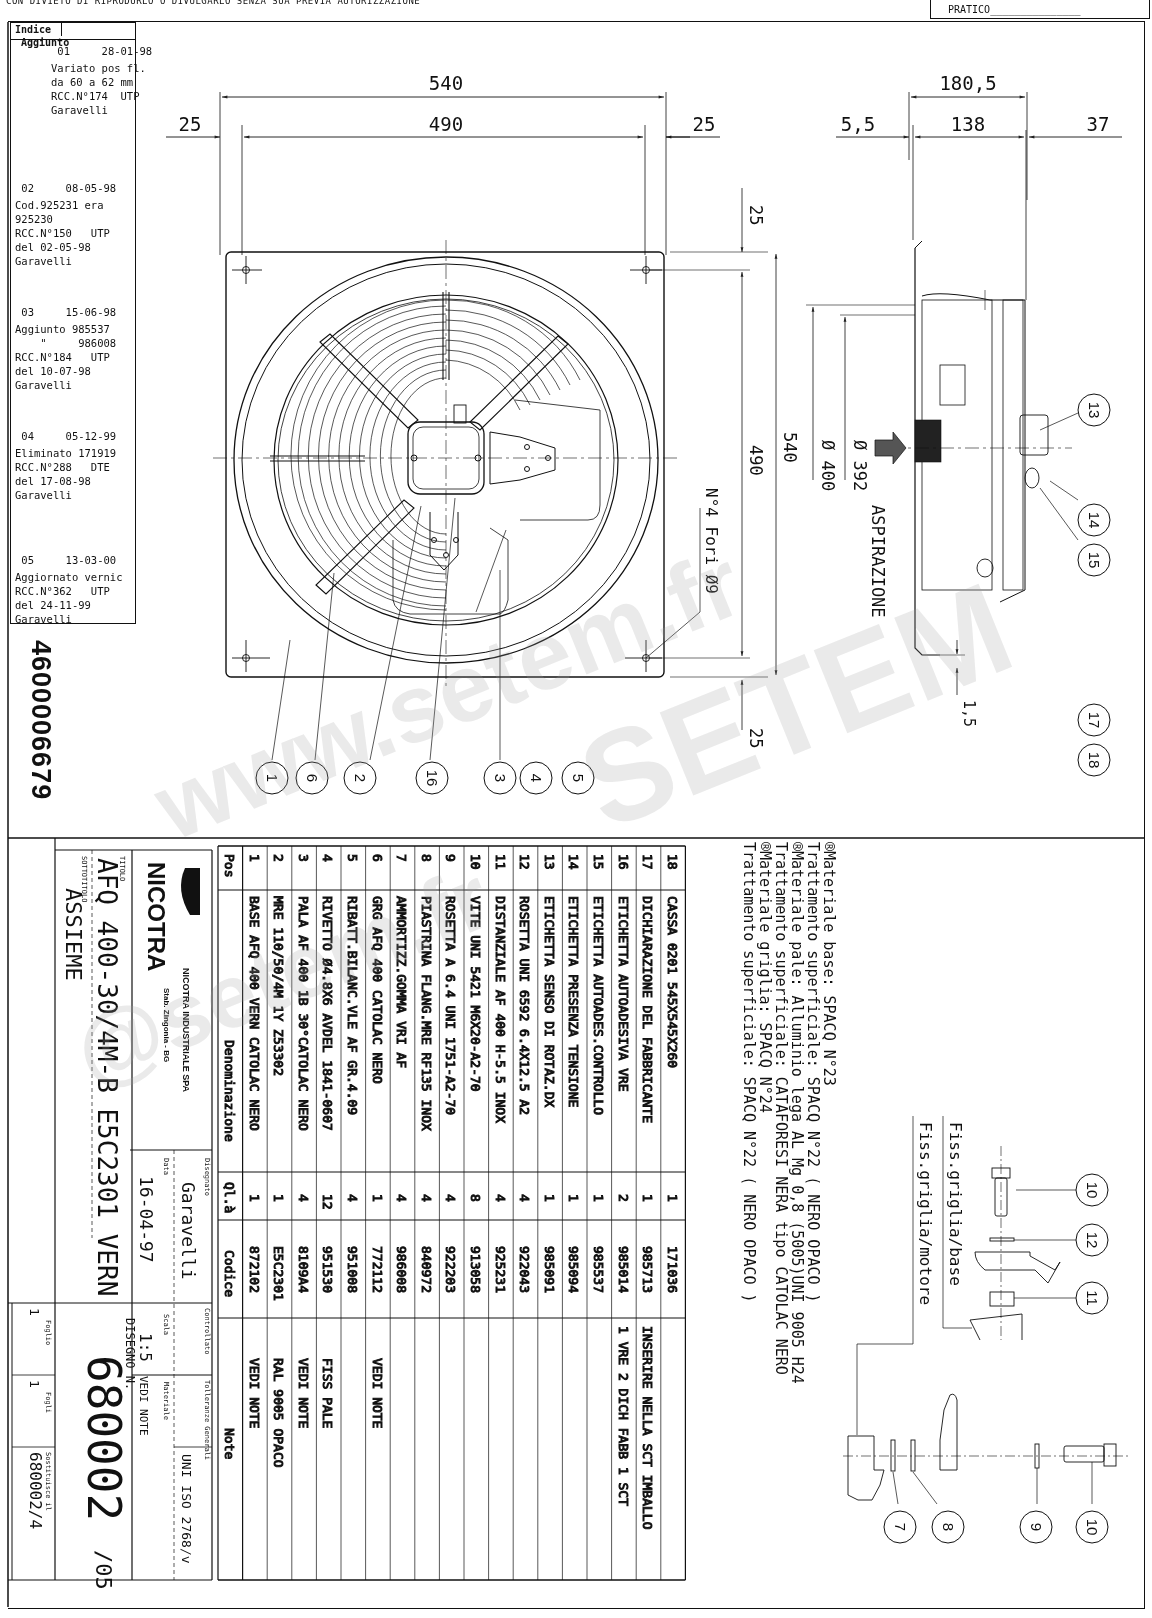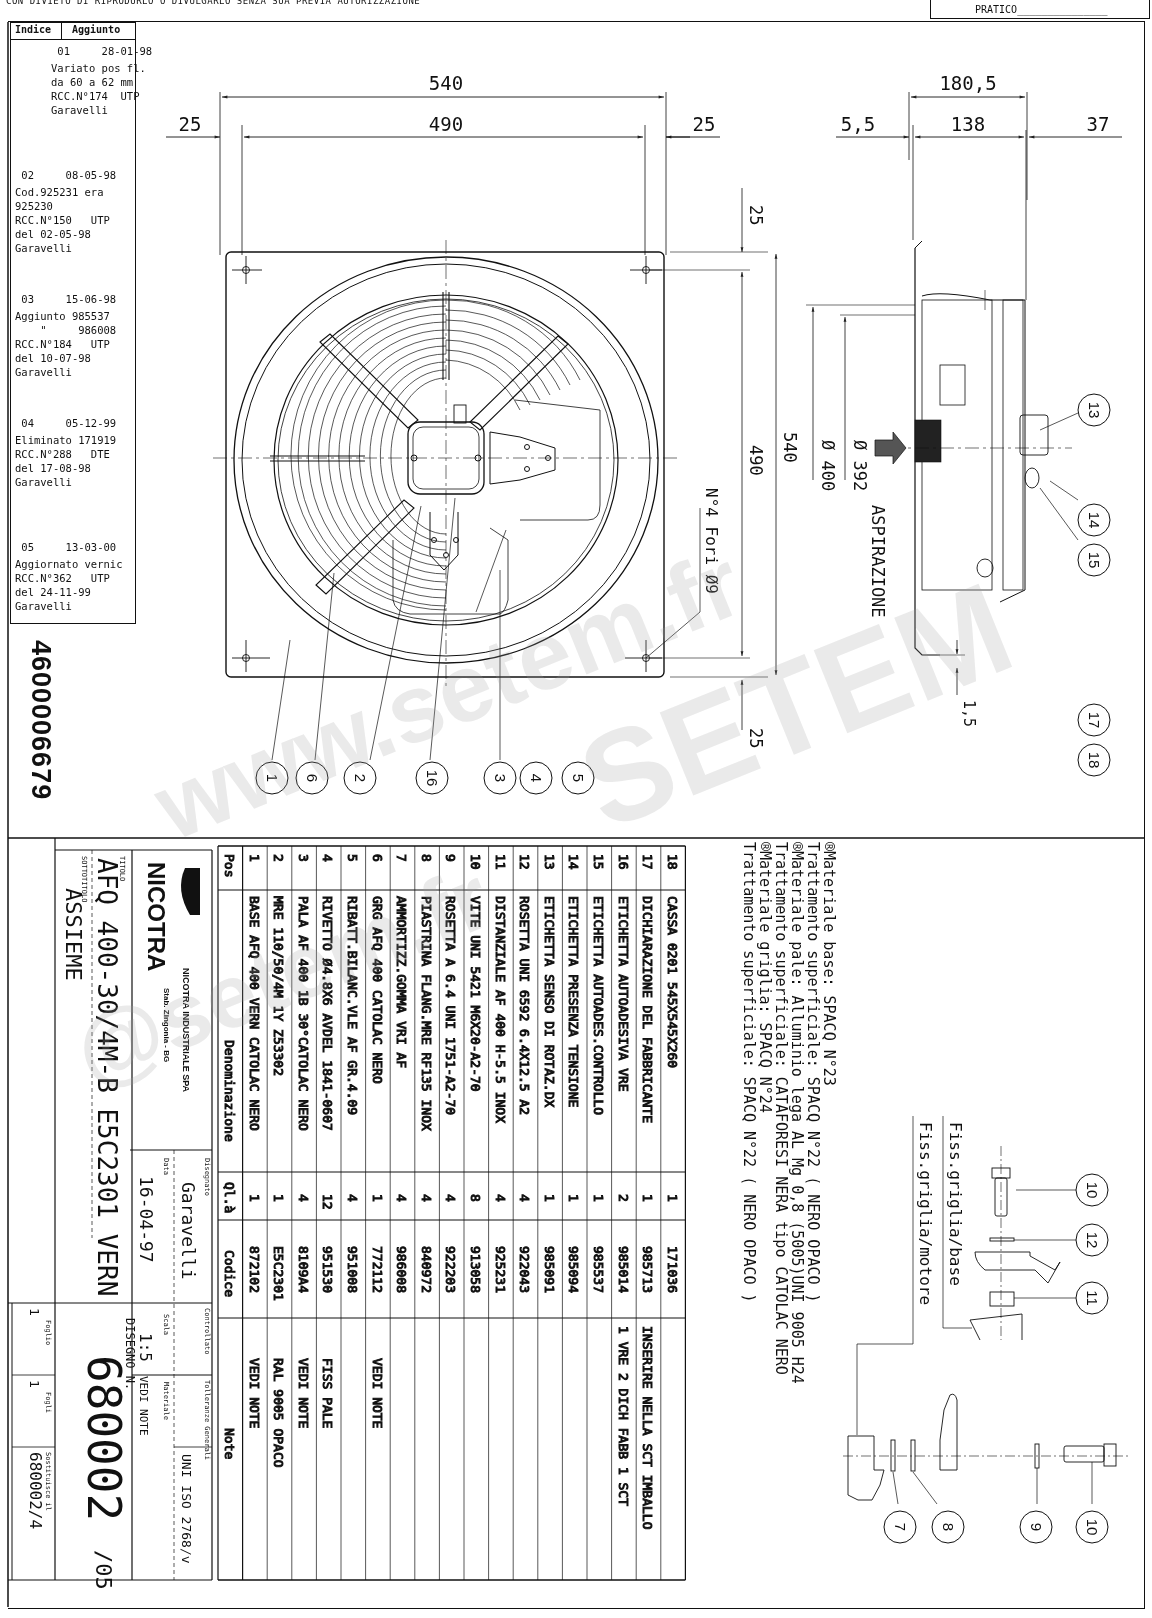--- a/index.html
+++ b/index.html
@@ -1,23 +1,23 @@
 <!DOCTYPE html>
 <html><head>
 <meta charset="utf-8">
 <style>
   html,body{margin:0;padding:0;background:#fff;}
   body{width:1152px;height:1618px;position:relative;overflow:hidden;font-family:"DejaVu Sans Mono","Liberation Mono",monospace;color:#111;}
   .abs{position:absolute;}
   .t{font-family:"DejaVu Sans Mono","Liberation Mono",monospace;fill:#111;}
   .ts{font-family:"Liberation Sans","DejaVu Sans",sans-serif;fill:#111;}
   .topnote{left:6px;top:-4px;font-size:9px;letter-spacing:0.5px;font-family:"DejaVu Sans Mono",monospace;}
-  .pratico{left:975px;top:4px;font-size:10px;font-family:"DejaVu Sans Mono",monospace;}
+  .pratico{left:948px;top:4px;font-size:10px;font-family:"DejaVu Sans Mono",monospace;}
   .revbox{left:10px;top:22px;width:124px;height:600px;border:1px solid #111;border-top:1.5px solid #111;}
-  .revhead{display:flex;border-bottom:1px solid #111;height:16px;font-size:10px;font-weight:bold;}
+  .revhead{display:flex;border-bottom:1px solid #111;height:16px;font-size:10px;font-weight:bold;flex-direction:column;}
   .revhead div{padding:1px 4px;}
   .revhead .c1{width:42px;border-right:1px solid #111;}
   .rev{font-size:10.5px;line-height:14px;padding:4px 4px 0 4px;white-space:pre;}
   .rev .hd{margin-bottom:3px;}
   .wm{position:absolute;font-family:"Liberation Sans",sans-serif;font-weight:bold;color:rgba(160,160,160,0.22);pointer-events:none;transform-origin:left top;white-space:nowrap;}
 </style>
 </head>
 <body>
 
 <div class="abs topnote">CON DIVIETO DI RIPRODURLO O DIVULGARLO SENZA SUA PREVIA AUTORIZZAZIONE</div>
@@ -29,21 +29,21 @@
 <div class="abs revbox">
   <div class="revhead">
     <div class="c1">Indice</div>
     <div style="padding-left:10px;">Aggiunto</div>
   </div>
   <div id="rev-list">
       <div class="rev" style="height: 120px; margin-left: 36px;"><div class="hd"> 01     28-01-98</div><div>Variato pos fl.
 da 60 a 62 mm
 RCC.N°174  UTP
 Garavelli</div></div>
-      <div class="rev" style="height: 120px;"><div class="hd"> 02     08-05-98</div><div>Cod.925231 era
+      <div class="rev" style="height: 120px; margin-top: 13px;"><div class="hd"> 02     08-05-98</div><div>Cod.925231 era
 925230
 RCC.N°150   UTP
 del 02-05-98
 Garavelli</div></div>
       <div class="rev" style="height: 120px;"><div class="hd"> 03     15-06-98</div><div>Aggiunto 985537
     "     986008
 RCC.N°184   UTP
 del 10-07-98
 Garavelli</div></div>
       <div class="rev" style="height: 120px;"><div class="hd"> 04     05-12-99</div><div>Eliminato 171919

